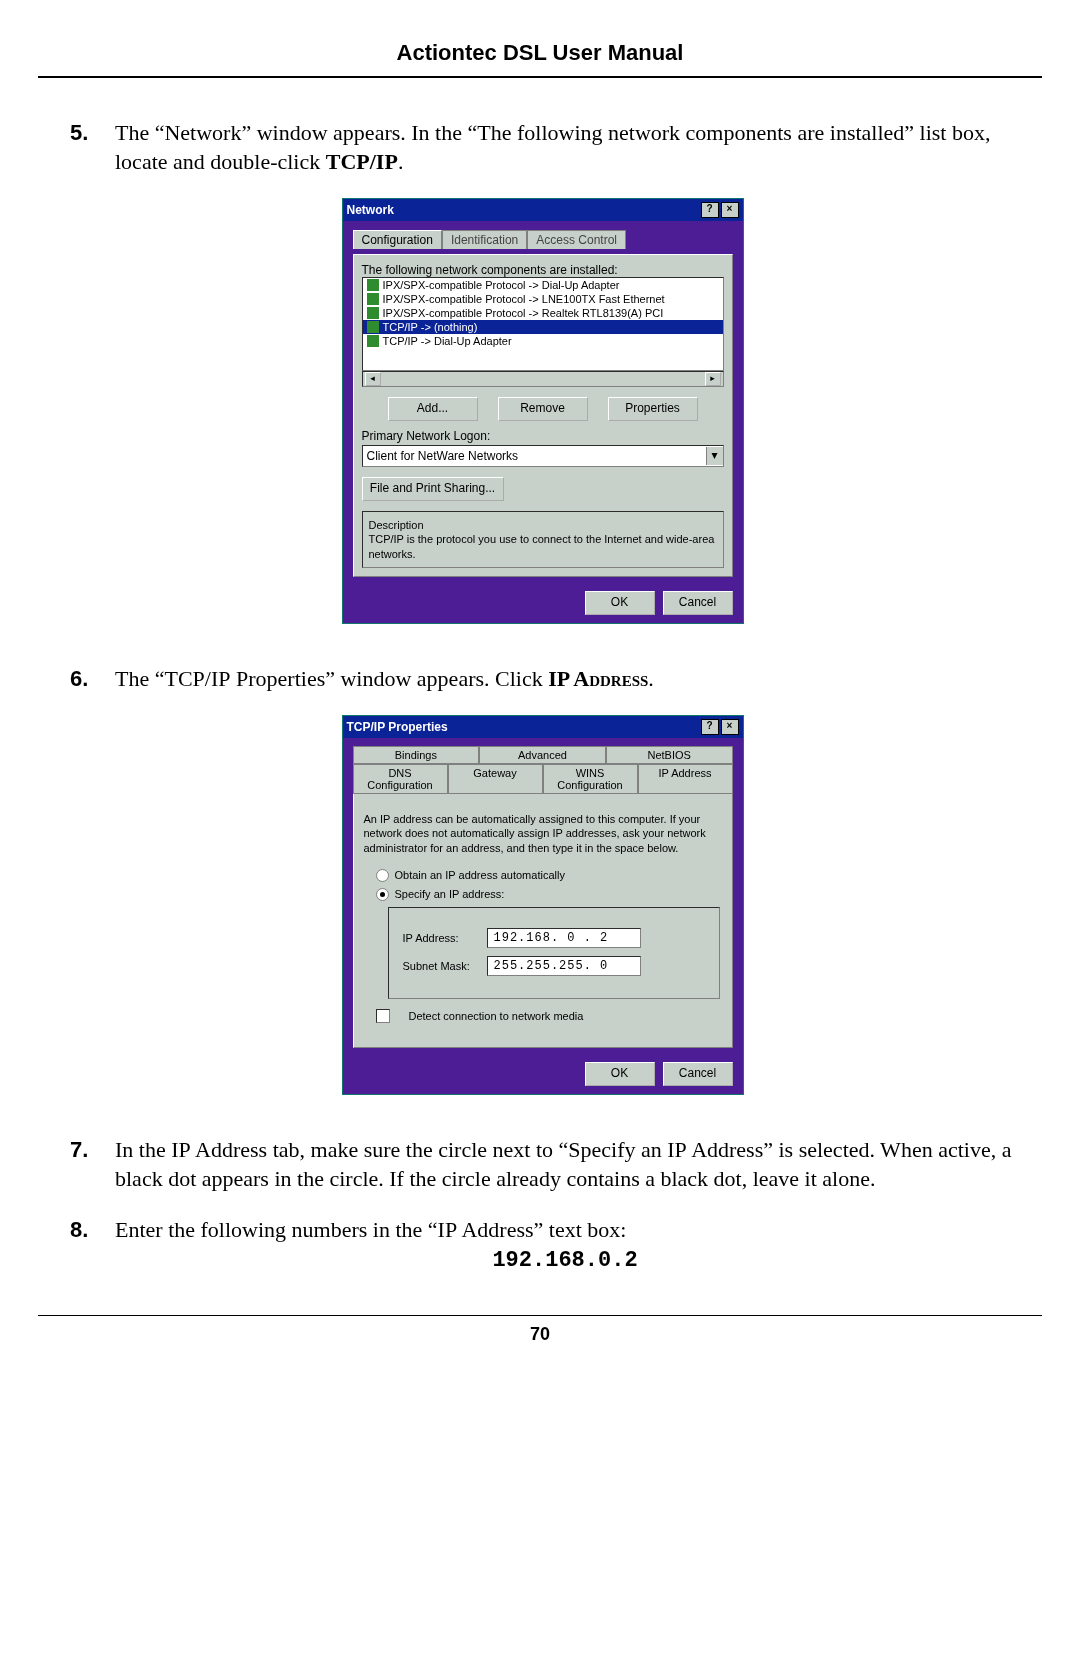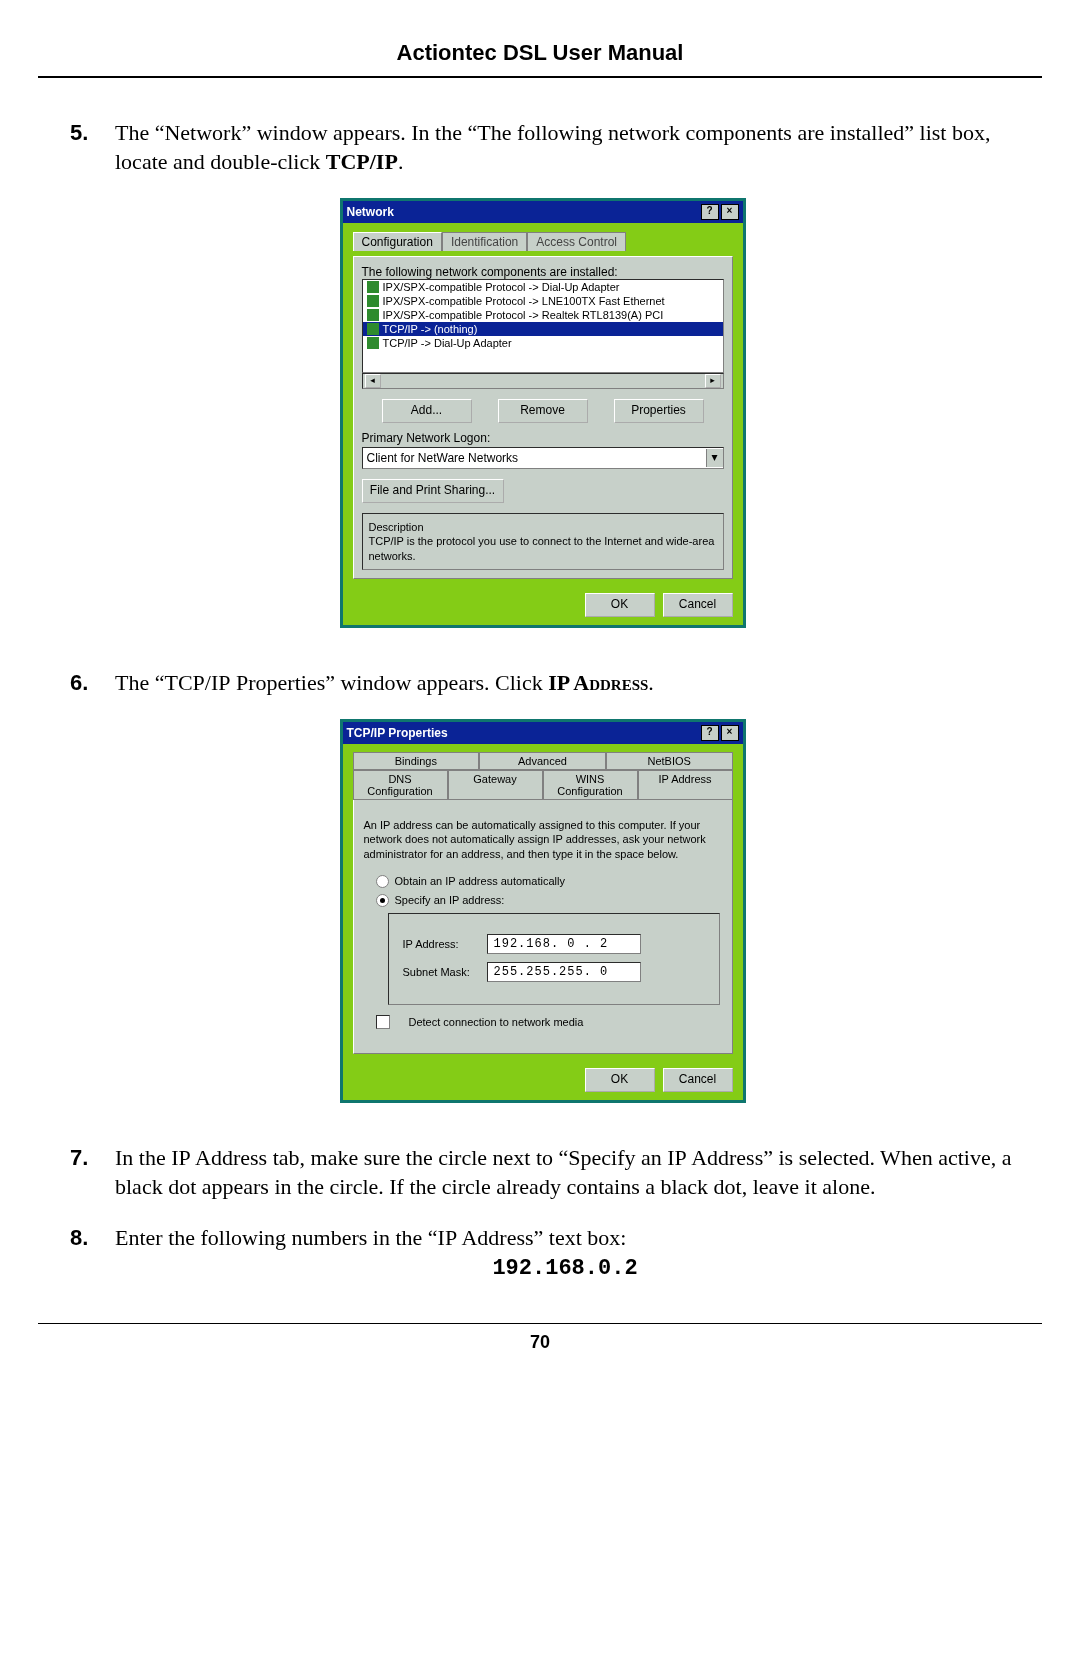--- a/index.html
+++ b/index.html
@@ -27,22 +27,22 @@
     font-family:Arial,sans-serif; font-weight:bold;
   }
   .smallcaps { font-variant:small-caps; }
   .bold-sc { font-variant:small-caps; font-weight:bold; }
   .mono { font-family:"Courier New", monospace; font-weight:bold; }
   .ip-center { text-align:center; }
 
   
   .shot-wrap { display:flex; justify-content:center; margin:20px 0 40px; }
   .win {
-    width:400px; background:#84cc16;
-    border:3px solid #0f766e; box-shadow:0 1px 0 #fff inset;
+    width:400px; background:#4c1d95;
+    border:1px solid #0f766e; box-shadow:0 1px 0 #fff inset;
     font-family:Tahoma, Arial, sans-serif; font-size:12px; color:#000;
   }
   .win .titlebar {
     background:#0a2396; color:#fff;
     display:flex; align-items:center; justify-content:space-between;
     padding:3px 4px; font-weight:bold;
   }
   .win .titlebar .btns { display:flex; gap:2px; }
   .win .titlebar .tb-btn {
     width:16px; height:14px; background:#c7d0c9;
@@ -70,21 +70,21 @@
   }
   .scrolltrack {
     height:14px; background:#c7d0c9; border:1px inset #808080;
     display:flex; justify-content:space-between; align-items:center;
     padding:0 2px; margin-top:0;
   }
   .arrow-btn {
     width:14px; height:12px; background:#c7d0c9;
     border:1px outset #fff; font-size:9px; text-align:center; line-height:10px;
   }
-  .btnrow { display:flex; gap:26px; justify-content:center; margin:10px 0 8px; }
+  .btnrow { display:flex; gap:20px; justify-content:center; margin:10px 0 8px; }
   .w-btn {
     width:88px; height:22px; background:#c7d0c9;
     border:1px outset #fff; font-size:12px; text-align:center;
     line-height:20px;
   }
   .field-label { margin-top:6px; font-size:12px; }
   .select {
     display:flex; border:1px inset #808080; background:#fff;
     height:20px; align-items:center; padding-left:4px; margin-top:2px;justify-content:space-between;
   }

